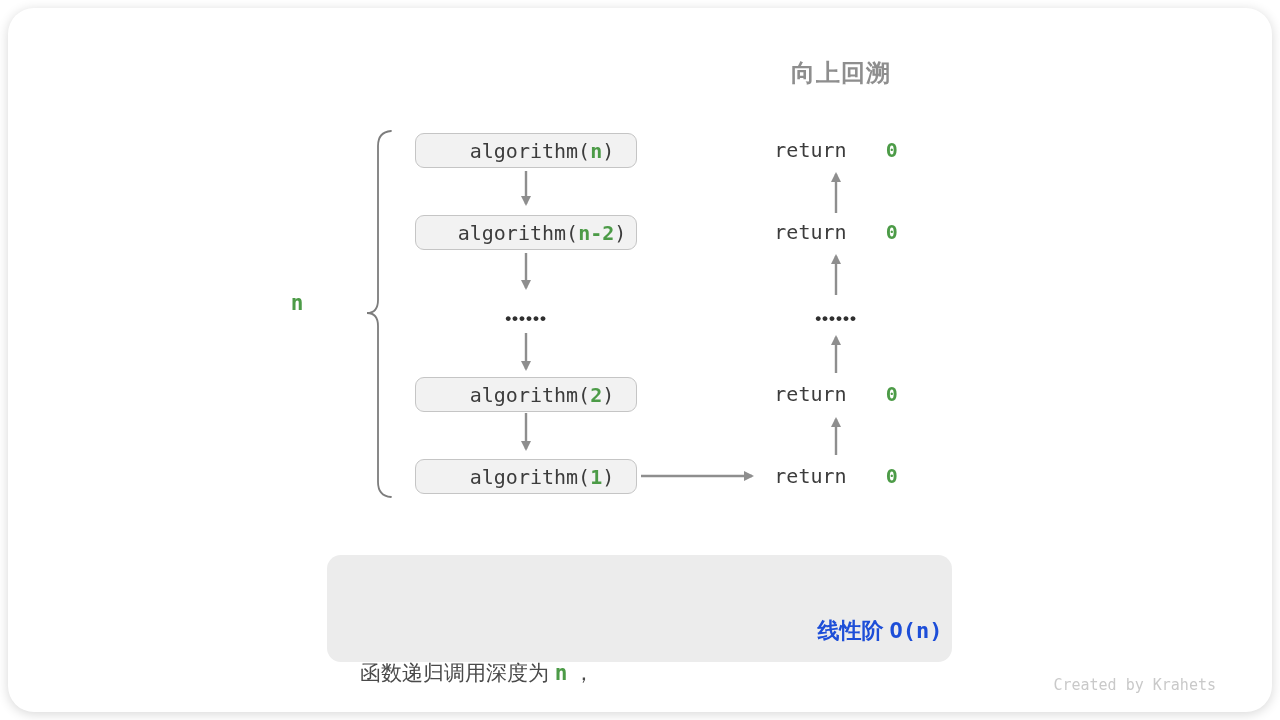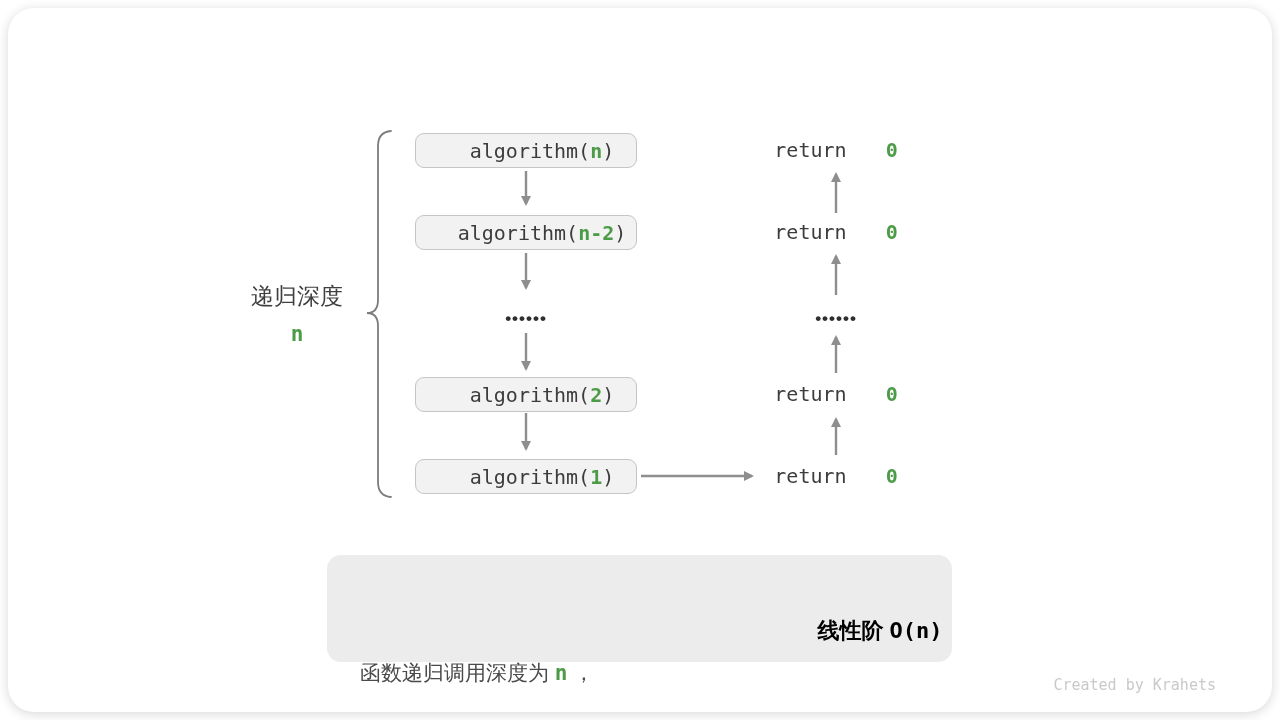--- a/index.html
+++ b/index.html
@@ -51,21 +51,21 @@
     color: #3c3c3c;
     white-space: pre;
     padding-left: 32px;
   }
   .box-1 { top: 133px; }
   .box-2 { top: 215px; }
   .box-3 { top: 377px; }
   .box-4 { top: 459px; }
 
   .green { color: #4c9b47; font-weight: bold; }
-  .blue  { color: #000000; }
+  .blue  { color: #1d4ed8; }
 
   .dots {
     position: absolute;
     width: 220px;
     text-align: center;
     font-size: 17px;
     font-weight: bold;
     letter-spacing: 1px;
     color: #2f2f2f;
     line-height: 16px;
@@ -179,23 +179,23 @@
     <line x1="641" y1="476" x2="752" y2="476" stroke="#8e8e8e" stroke-width="2.4" marker-end="url(#ah)"></line>
 
     <line x1="836" y1="213" x2="836" y2="174" stroke="#8e8e8e" stroke-width="2.4" marker-end="url(#ah)"></line>
     <line x1="836" y1="295" x2="836" y2="256" stroke="#8e8e8e" stroke-width="2.4" marker-end="url(#ah)"></line>
     <line x1="836" y1="373" x2="836" y2="337" stroke="#8e8e8e" stroke-width="2.4" marker-end="url(#ah)"></line>
     <line x1="836" y1="455" x2="836" y2="419" stroke="#8e8e8e" stroke-width="2.4" marker-end="url(#ah)"></line>
 
     <polygon points="688,606 711,606 711,599 731,613 711,627 711,620 688,620" fill="#c3c3c3"></polygon>
   </svg>
 
+  <div class="col-header hdr-up">向上回溯</div>
 
   <div class="depth-label">
-    <div>递归深度</div>
     <div class="depth-var green">n</div>
   </div>
 
   <div class="algo-box box-1"><span>algorithm(</span><span class="green">n</span><span>)</span></div>
   <div class="algo-box box-2"><span>algorithm(</span><span class="green">n-2</span><span>)</span></div>
   <div class="dots dots-down">••••••</div>
   <div class="algo-box box-3"><span>algorithm(</span><span class="green">2</span><span>)</span></div>
   <div class="algo-box box-4"><span>algorithm(</span><span class="green">1</span><span>)</span></div>
 
   <div class="return-row ret-1"><span>return </span><span class="green">0</span></div>

